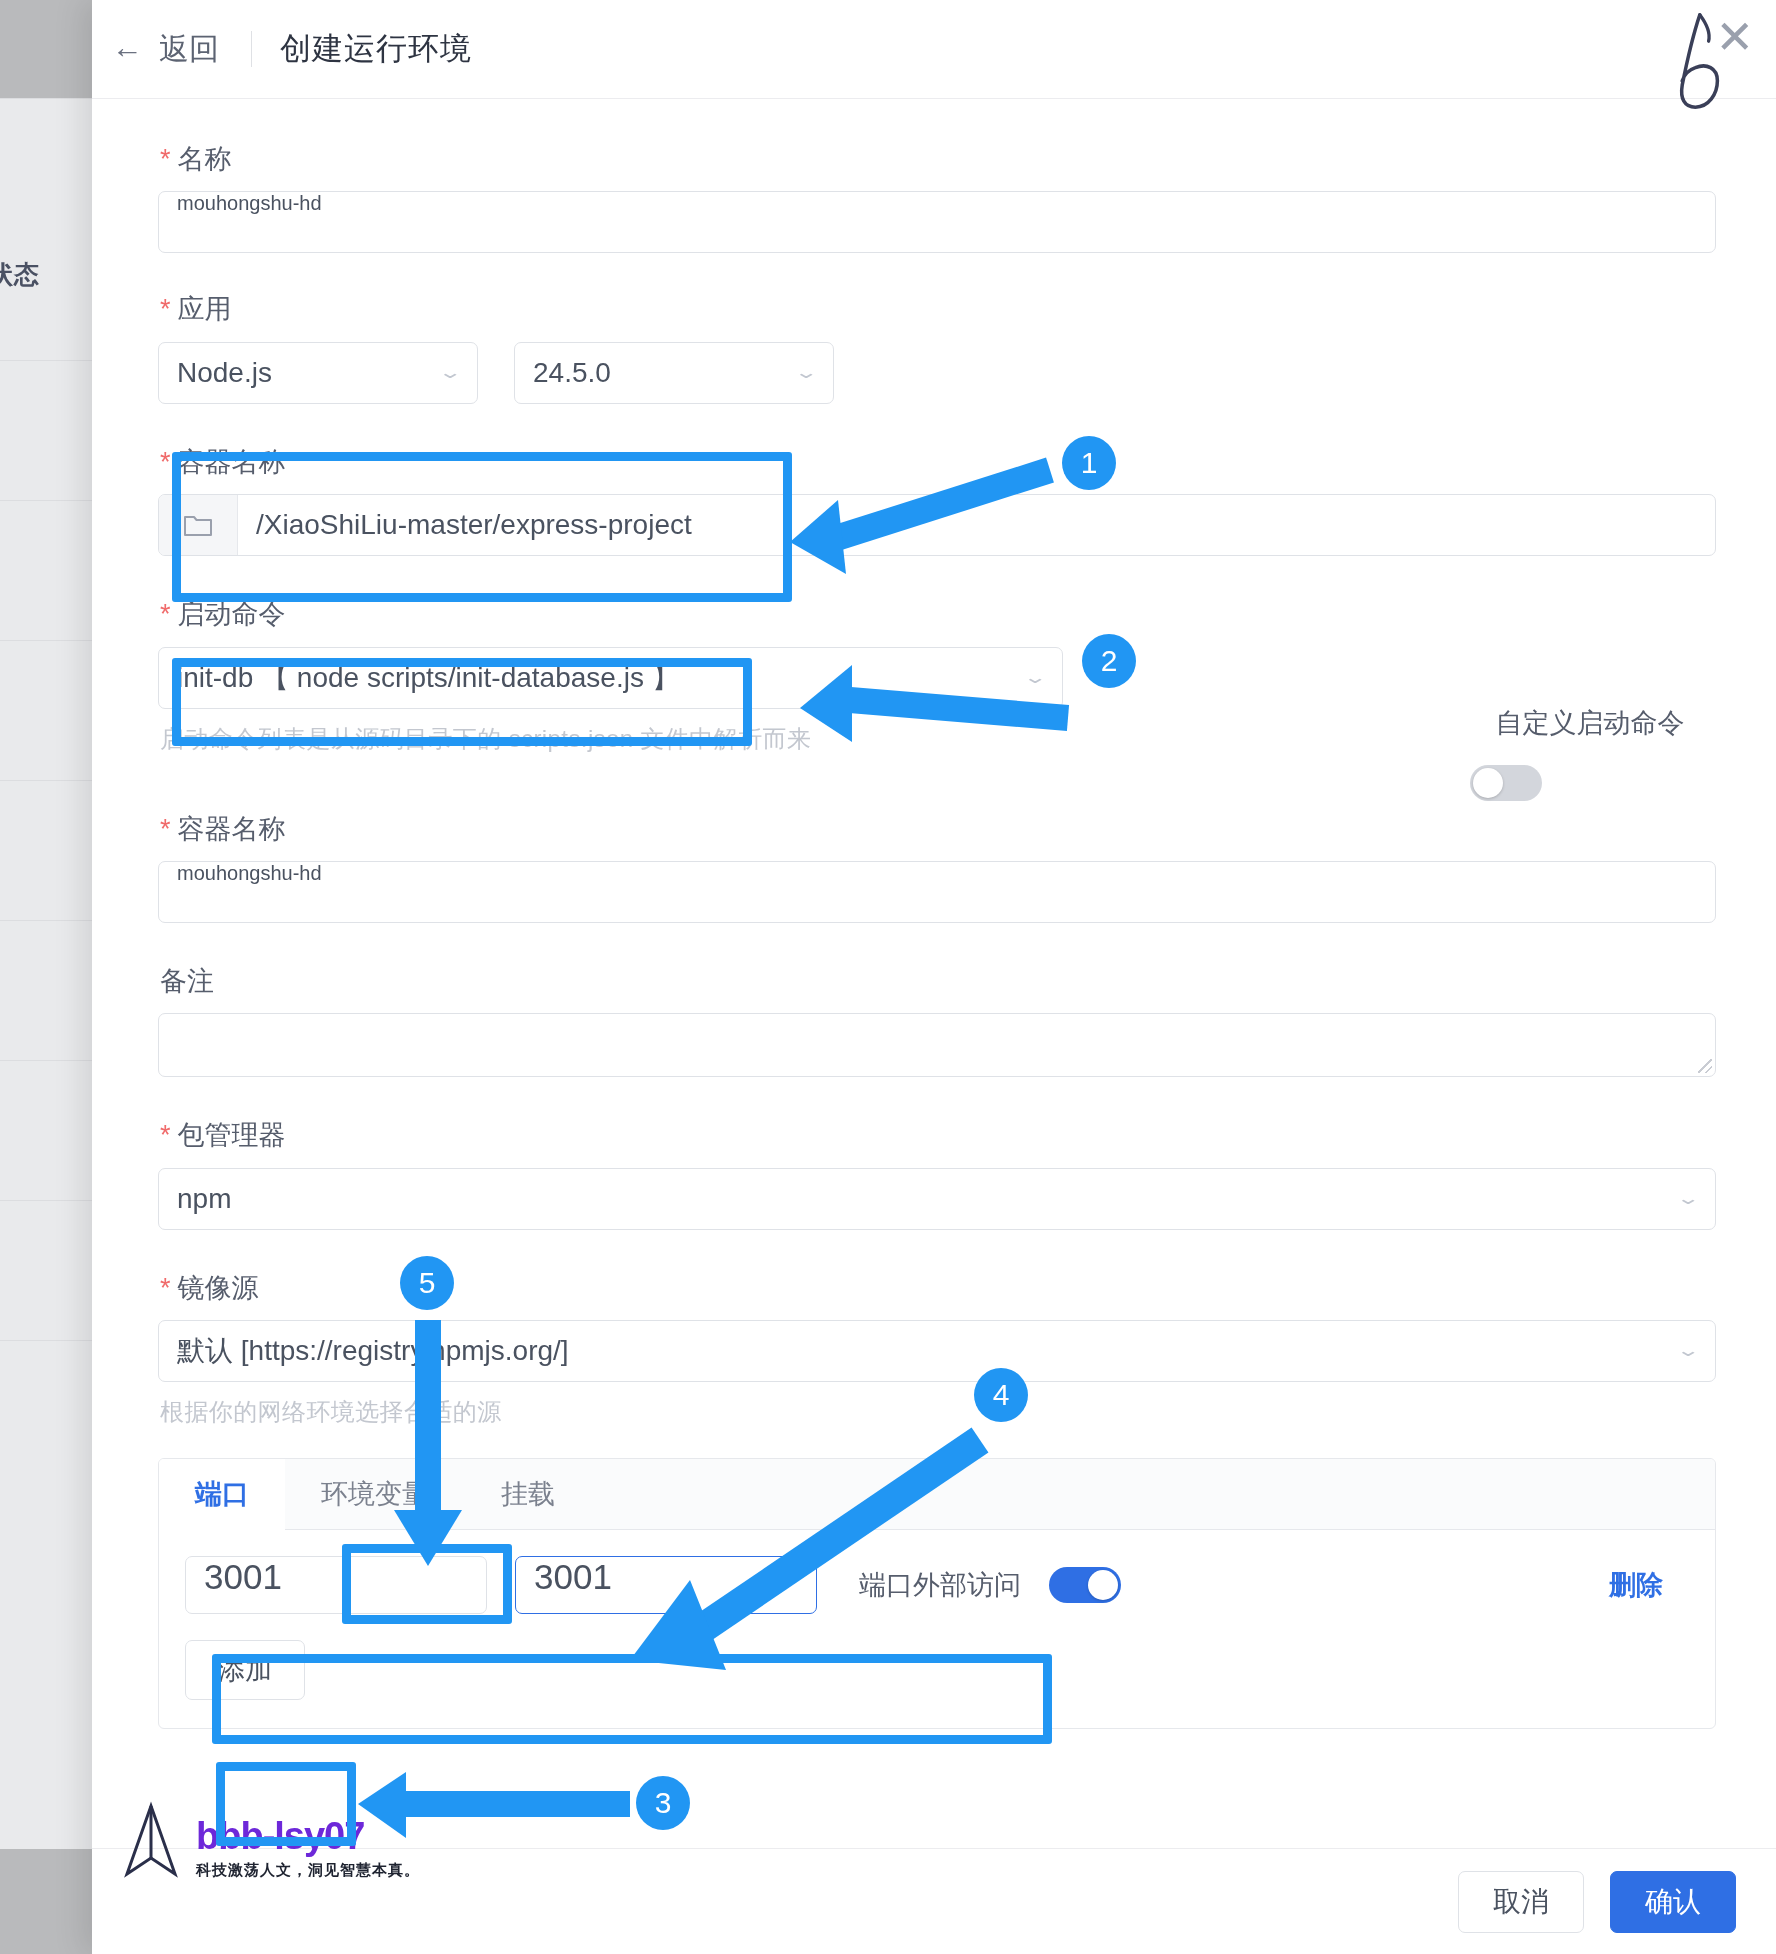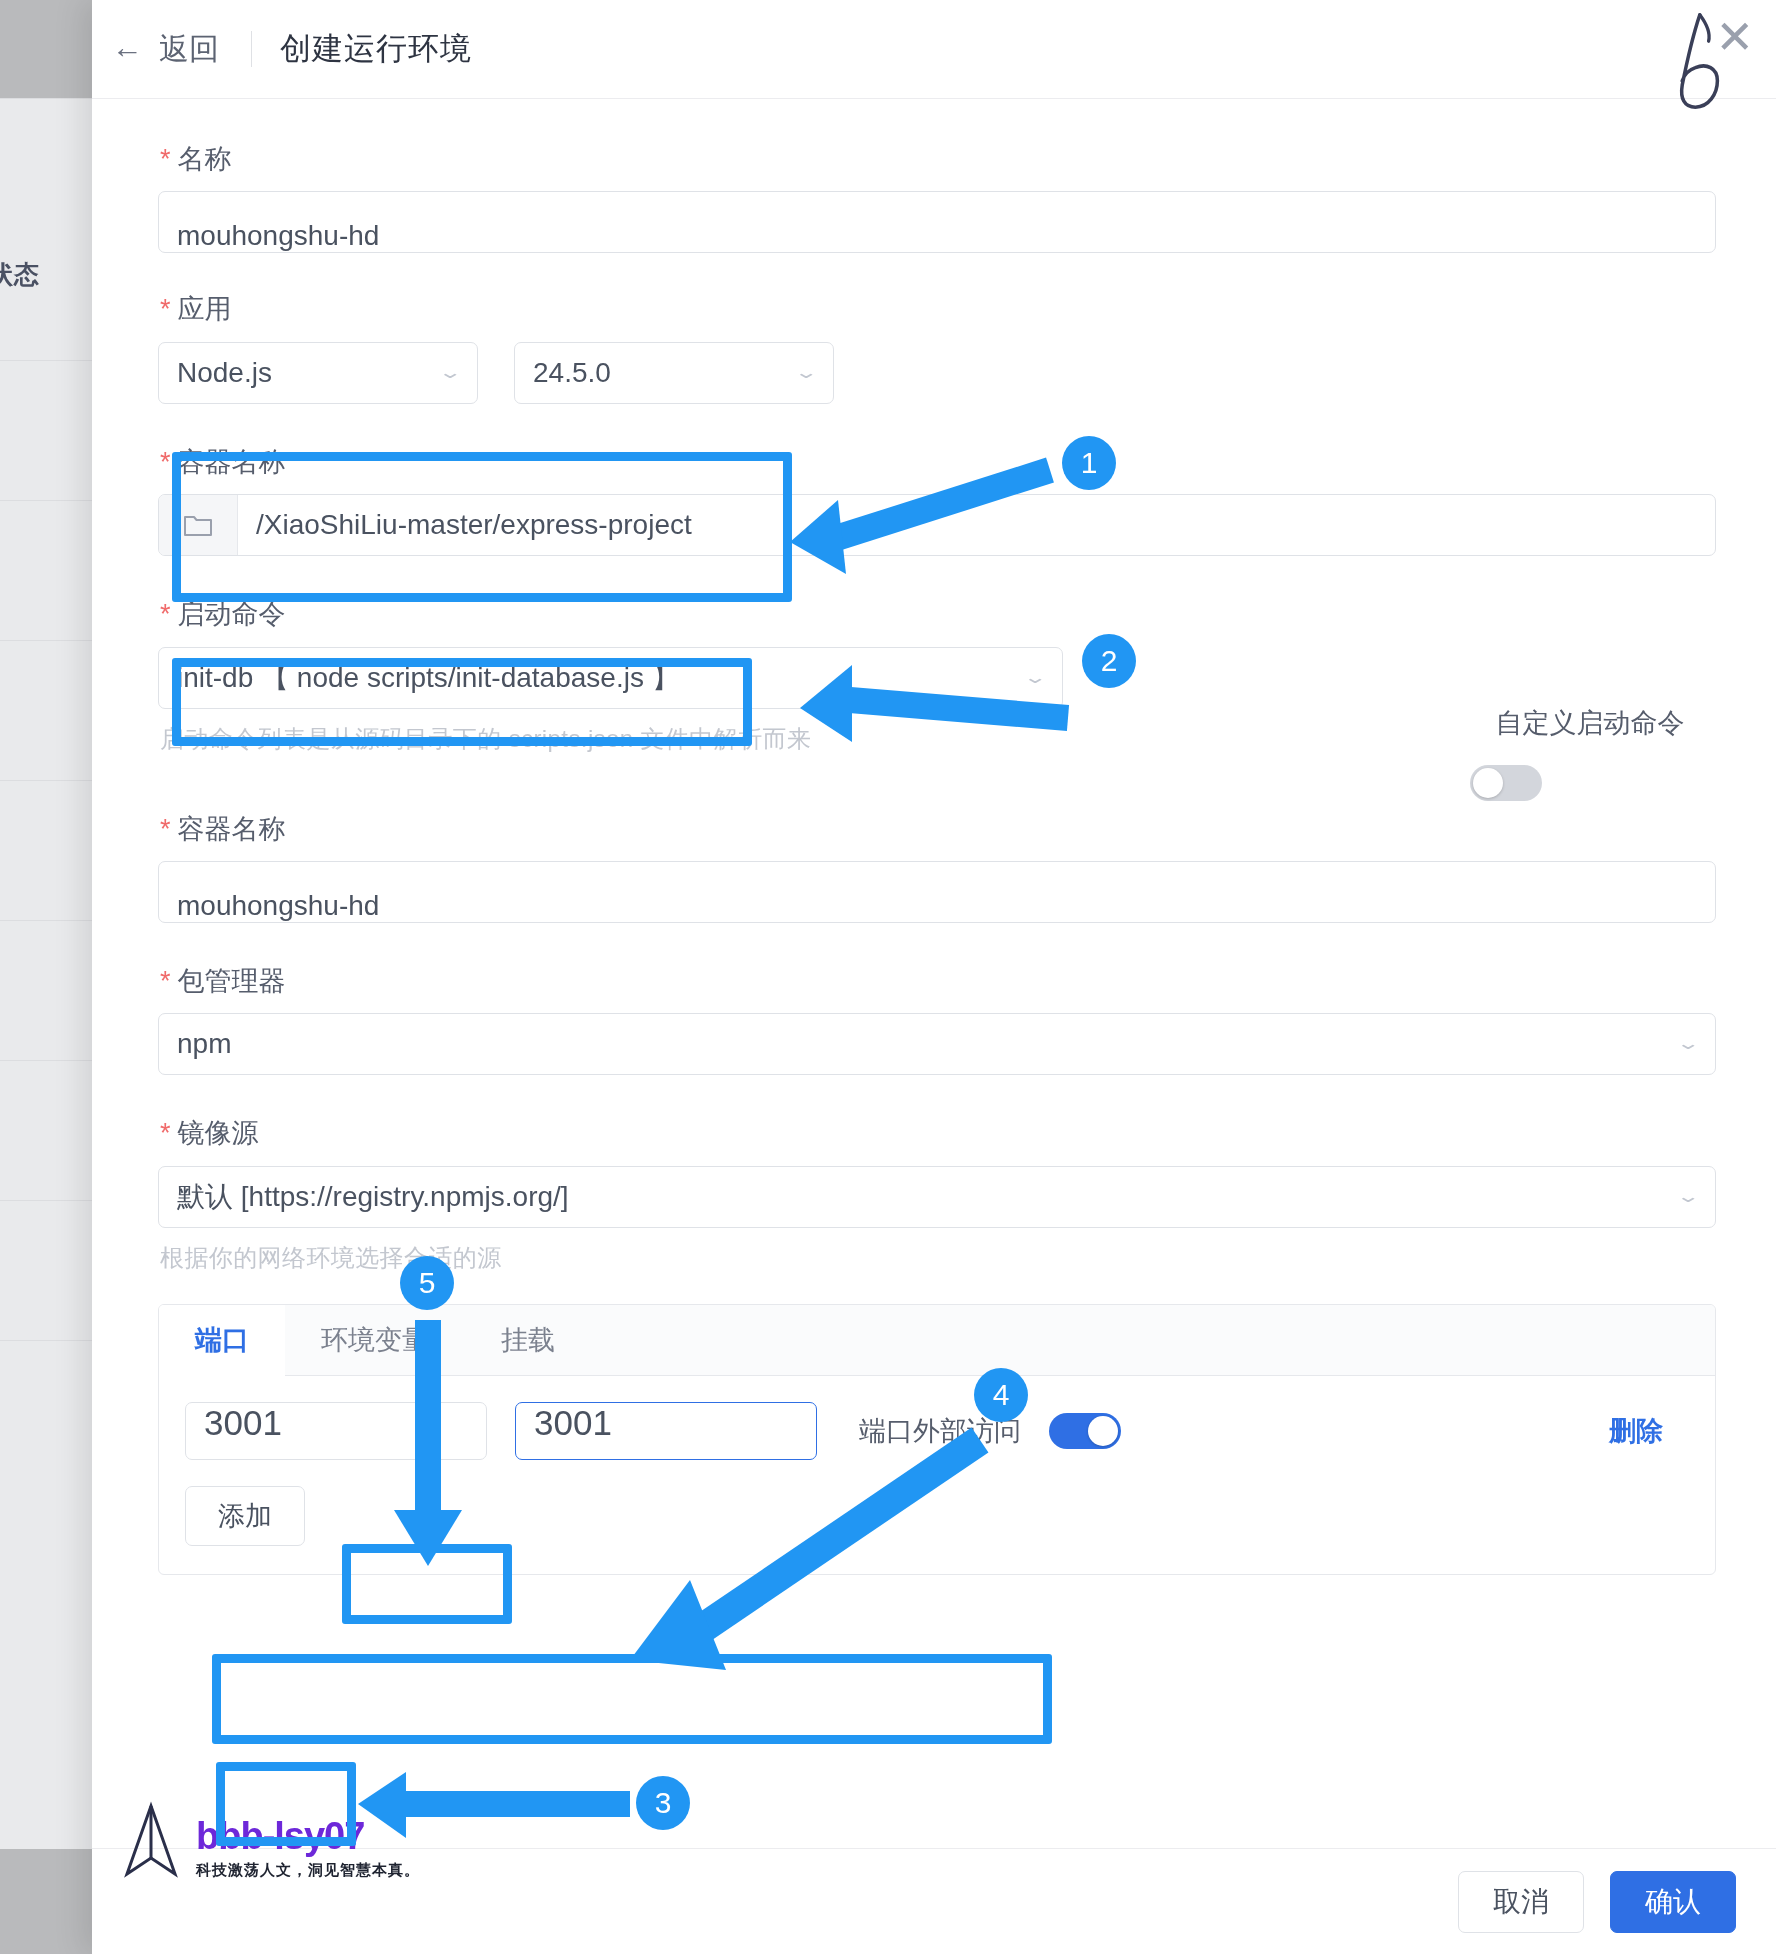--- a/index.html
+++ b/index.html
@@ -67,22 +67,22 @@
     overflow:hidden;
   }
   .field{margin-bottom:10px;}
   .label{
     font-size:27px;color:#565d6c;margin:0 0 16px 2px;display:block;line-height:1.2;
   }
   .req{color:#f06b6b;margin-right:7px;font-size:27px;}
   .input{
     box-sizing:border-box;width:100%;height:62px;
     border:1px solid #dfe2e7;border-radius:7px;background:#fff;
-    display:flex;align-items:flex-end;padding:0 18px;
-    font-size:28px;color:#4a5260;
+    display:flex;align-items:flex-start;padding:0 18px;
+    font-size:20px;color:#4a5260;
   }
   .select{
     box-sizing:border-box;height:62px;border:1px solid #dfe2e7;border-radius:7px;
     background:#fff;display:flex;align-items:center;justify-content:space-between;
     padding:0 18px;font-size:28px;color:#4a5260;cursor:pointer;
   }
   .caret{
     color:#c2c7d0;font-size:22px;margin-left:12px;line-height:1;
     transform:scaleX(1.35) scaleY(.75);
   }
@@ -285,20 +285,26 @@
       </div>
     </div>
 
     <div class="field" style="margin-top:58px">
       <span class="label"><span class="req">*</span><span>容器名称</span></span>
       <div class="input">
         <span>mouhongshu-hd</span>
       </div>
     </div>
 
+    <div class="field" style="margin-top:42px">
+      <span class="label">备注</span>
+      <div class="textarea">
+        <span class="grip"></span>
+      </div>
+    </div>
 
     <div class="field" style="margin-top:42px">
       <span class="label"><span class="req">*</span><span>包管理器</span></span>
       <div class="select">
         <span>npm</span>
         <span class="caret">⌄</span>
       </div>
     </div>
 
     <div class="field" style="margin-top:42px">

